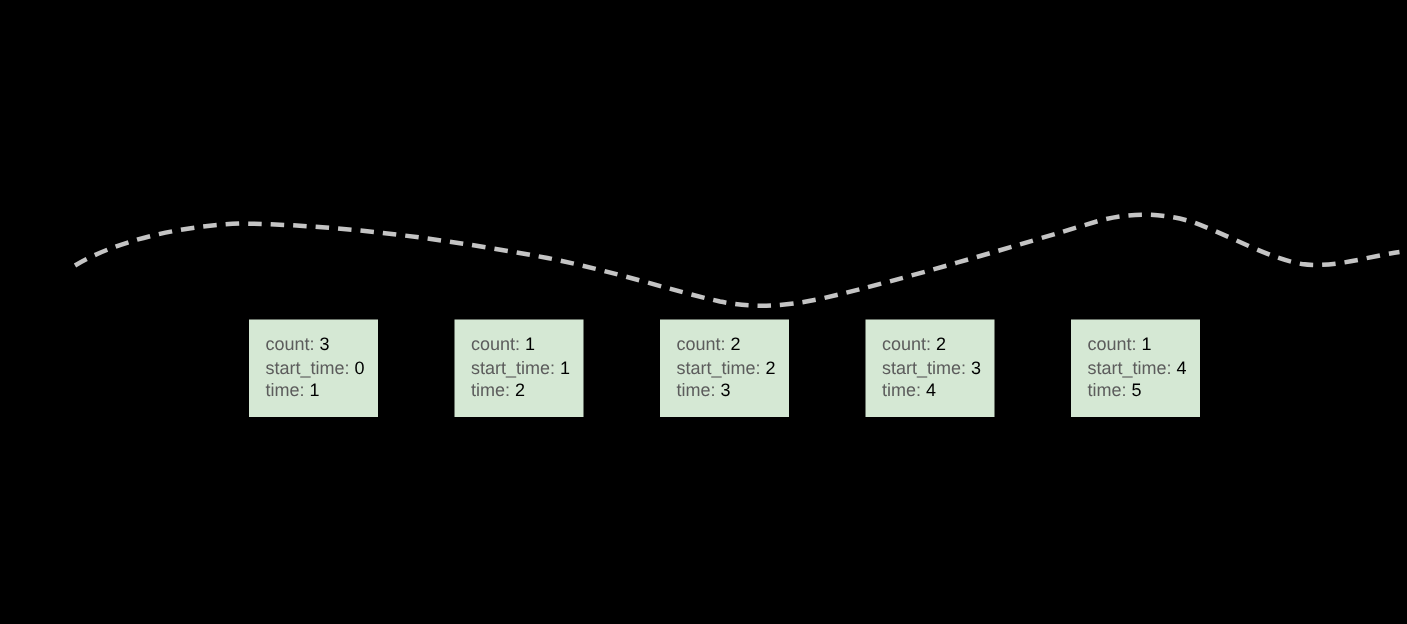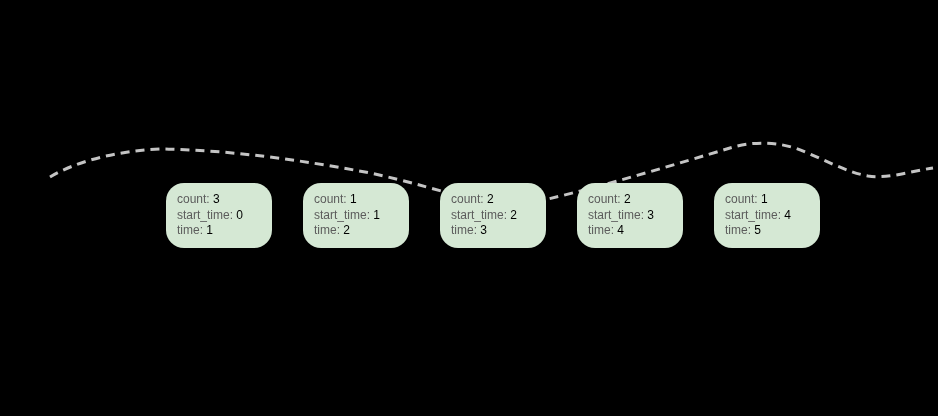--- a/index.html
+++ b/index.html
@@ -25,24 +25,24 @@
   }
   .curve-layer path {
     fill: none;
     stroke: var(--curve-color, #c4c4c4);
     stroke-width: 3;
     stroke-dasharray: 9 6;
     stroke-linecap: butt;
   }
   .node {
     position: absolute;
-    top: 183px;
-    width: 106px;
+    top: 213px;
+    width: 86px;
     height: 65px;
-    border-radius: 18px;
+    border-radius: 0;
     background: var(--node-fill, #d5e8d4);
     z-index: 2;
     display: flex;
     flex-direction: column;
     justify-content: center;
     box-sizing: border-box;
     padding-left: 11px;
     padding-right: 4px;
   }
   .node:nth-of-type(1) { left: 166px; }

